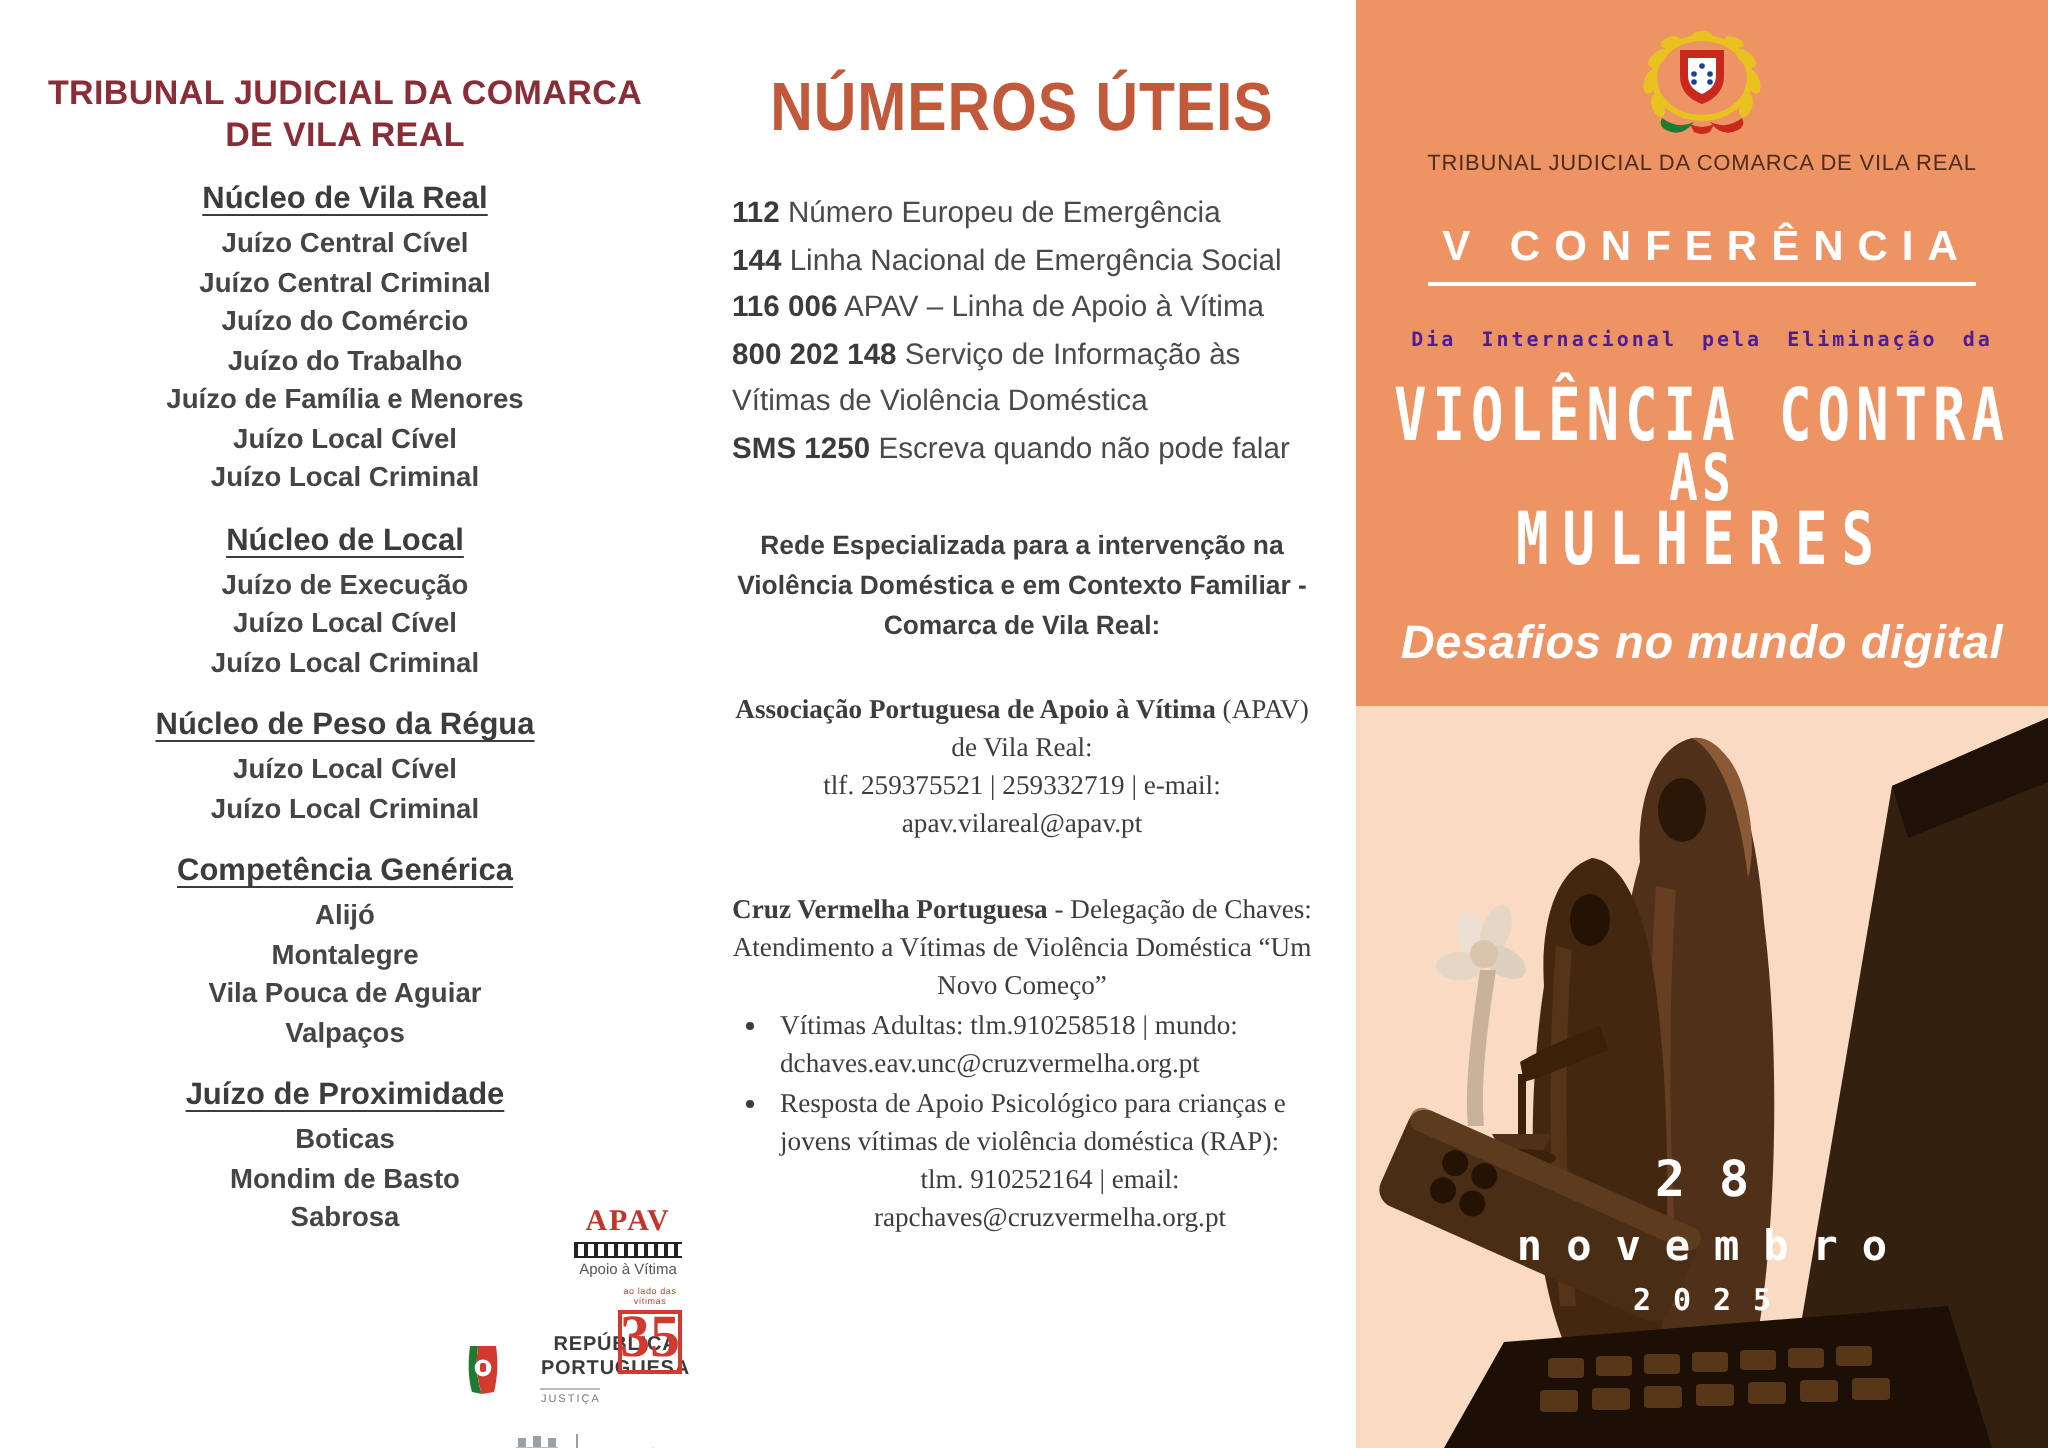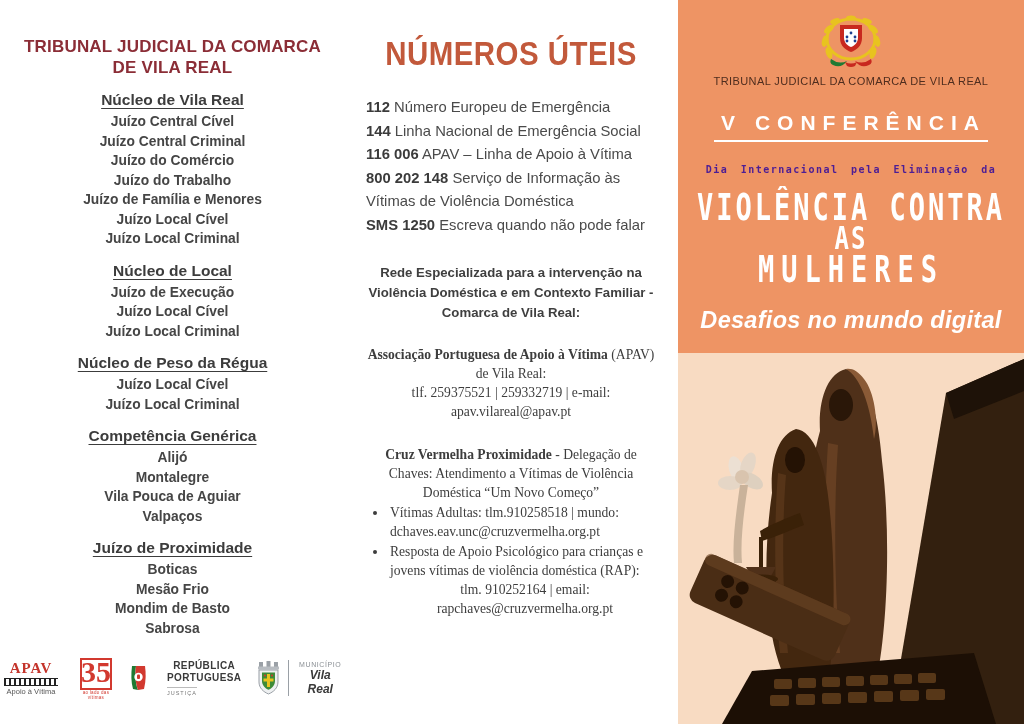--- a/index.html
+++ b/index.html
@@ -17,21 +17,21 @@
   }
   .court-section { margin-top:13px; }
   .court-heading {
     display:inline-block; font-size:15.5px; font-weight:bold; color:#3c3c3c;
     text-decoration:underline; text-underline-offset:3px; margin-bottom:3px;
   }
   .court-item { font-size:13.8px; font-weight:bold; color:#454545; line-height:19.5px; }
 
   .logos-row {
     position:absolute; left:0; bottom:14px; width:345px; height:64px;
-    display:flex; align-items:center; justify-content:center; gap:14px;
+    display:flex; align-items:flex-end; justify-content:center; gap:14px;flex-direction:column;
   }
   .apav-logo { width:62px; text-align:center; }
   .apav-word { color:#c4342b; font-family:"Liberation Serif",serif; font-weight:bold; font-size:15px; letter-spacing:1px; }
   .apav-people {
     height:8px; margin:1px 4px; border-top:1px solid #222; border-bottom:1px solid #222;
     background:repeating-linear-gradient(90deg,#222 0 2px,transparent 2px 5px);
   }
   .apav-sub { font-size:7.5px; color:#555; }
   .logo-35 { position:relative; width:40px; height:44px; }
   .logo-35 .frame { position:absolute; left:4px; top:2px; width:32px; height:32px; border:2px solid #d2392f; }
@@ -125,21 +125,20 @@
       <div class="court-heading">Competência Genérica</div>
       <div class="court-item">Alijó</div>
       <div class="court-item">Montalegre</div>
       <div class="court-item">Vila Pouca de Aguiar</div>
       <div class="court-item">Valpaços</div>
     </div>
 
     <div class="court-section">
       <div class="court-heading">Juízo de Proximidade</div>
       <div class="court-item">Boticas</div>
-      <div class="court-item">Mesão Frio</div>
       <div class="court-item">Mondim de Basto</div>
       <div class="court-item">Sabrosa</div>
     </div>
 
     <div class="logos-row">
       <div class="apav-logo">
         <div class="apav-word">APAV</div>
         <div class="apav-people"></div>
         <div class="apav-sub">Apoio à Vítima</div>
       </div>
@@ -196,21 +195,21 @@
 
     <div class="network-heading">Rede Especializada para a intervenção na Violência Doméstica e em Contexto Familiar - Comarca de Vila Real:</div>
 
     <div class="serif-block apav-block">
       <div><b>Associação Portuguesa de Apoio à Vítima</b><span> (APAV) de Vila Real:</span></div>
       <div>tlf. 259375521 | 259332719 | e-mail:</div>
       <div>apav.vilareal@apav.pt</div>
     </div>
 
     <div class="serif-block cvp-block">
-      <div><b>Cruz Vermelha Proximidade</b><span> - Delegação de Chaves: Atendimento a Vítimas de Violência Doméstica “Um Novo Começo”</span></div>
+      <div><b>Cruz Vermelha Portuguesa</b><span> - Delegação de Chaves: Atendimento a Vítimas de Violência Doméstica “Um Novo Começo”</span></div>
       <ul class="cvp-bullets">
         <li>Vítimas Adultas: tlm.910258518 | mundo: dchaves.eav.unc@cruzvermelha.org.pt</li>
         <li>
           <span>Resposta de Apoio Psicológico para crianças e jovens vítimas de violência doméstica (RAP):</span>
           <div class="cvp-tail">tlm. 910252164 | email: rapchaves@cruzvermelha.org.pt</div>
         </li>
       </ul>
     </div>
   </div>
 
@@ -305,16 +304,21 @@
             <rect x="92" y="342" width="19" height="11" rx="2"></rect>
               <rect x="118" y="341" width="19" height="11" rx="2"></rect>
             <rect x="144" y="340" width="19" height="11" rx="2"></rect>
               <rect x="170" y="339" width="19" height="11" rx="2"></rect>
             <rect x="196" y="338" width="19" height="11" rx="2"></rect>
               <rect x="222" y="337" width="19" height="11" rx="2"></rect>
             <rect x="248" y="336" width="19" height="11" rx="2"></rect>
           </g>
         </g>
       </svg>
+      <div class="date-overlay mono">
+        <div class="date-day">28</div>
+        <div class="date-month">novembro</div>
+        <div class="date-year">2025</div>
+      </div>
     </div>
   </div>
 
 </div>
 
 </body></html>

